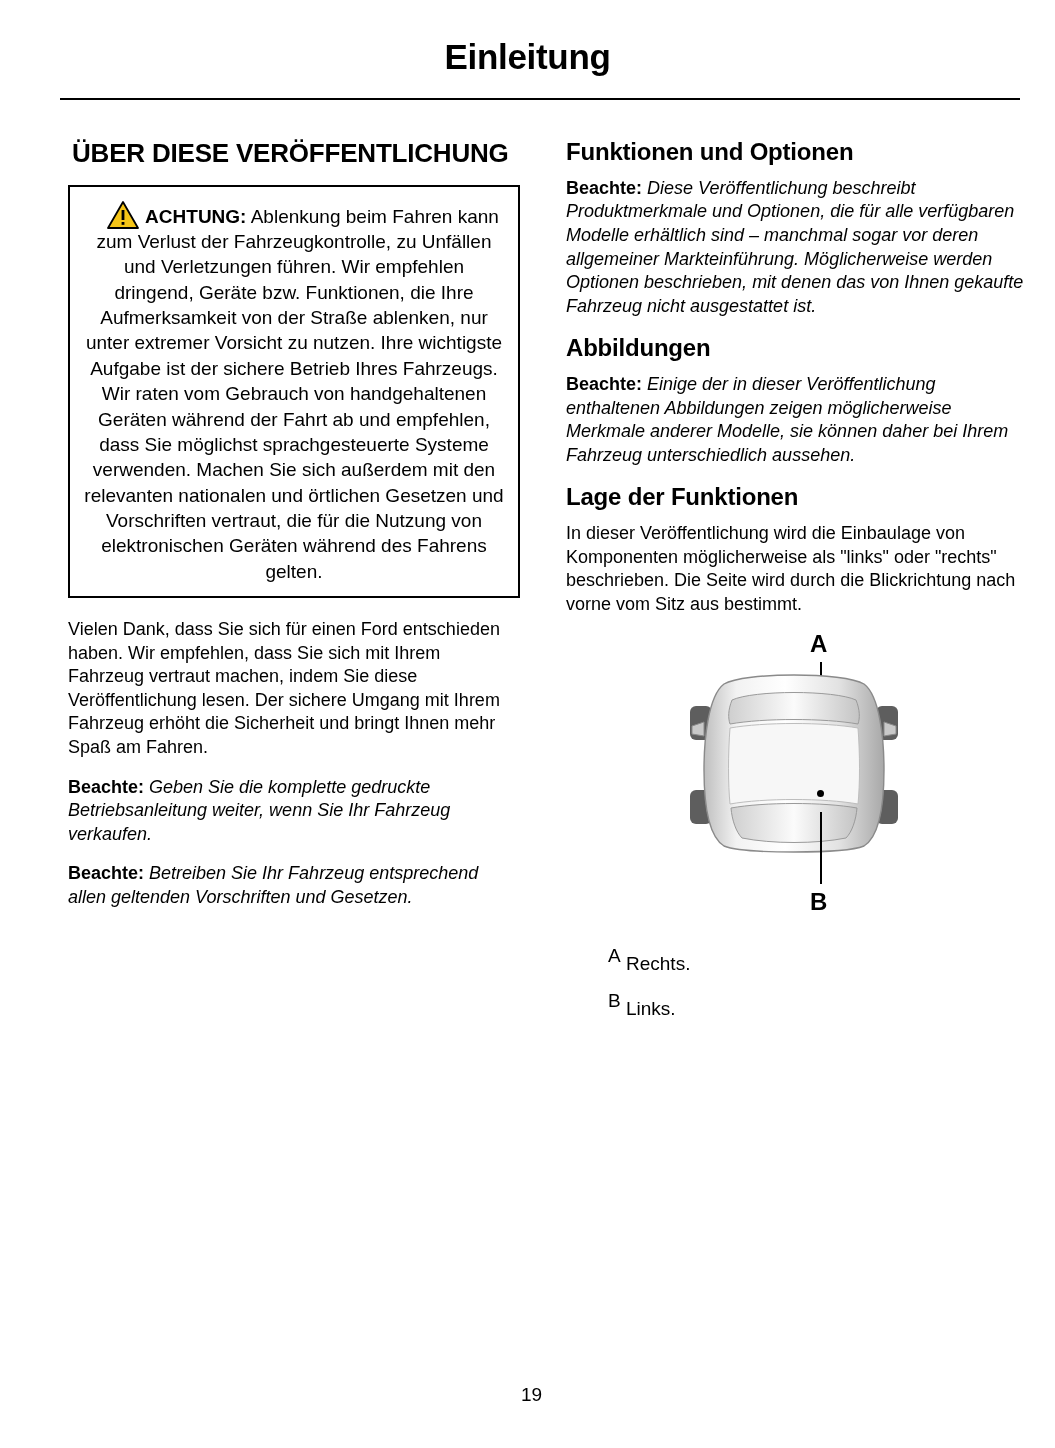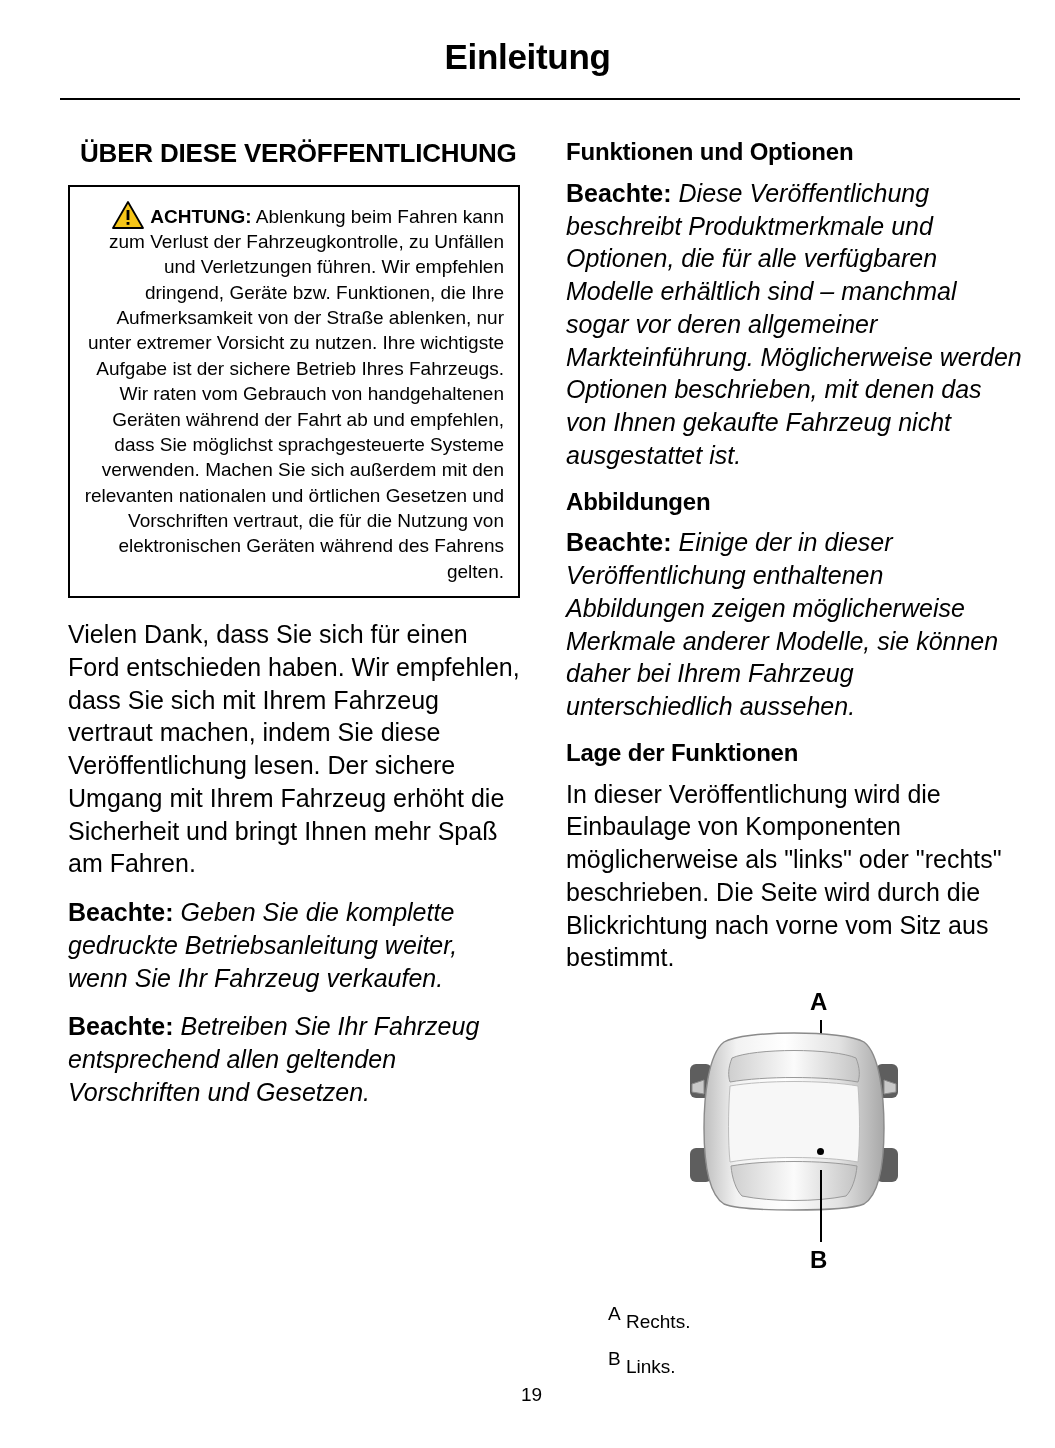--- a/index.html
+++ b/index.html
@@ -51,54 +51,54 @@
     width: 452px;
   }
   .col-right {
     left: 566px;
     width: 458px;
   }
   h2.section-title {
     font-size: 26px;
     font-weight: bold;
     line-height: 1.18;
-    margin: 0 0 16px 12px;
+    margin: 0 0 16px 4px;
     letter-spacing: -0.2px;
   }
   h3.sub-title {
     font-size: 24px;
     font-weight: bold;
     line-height: 1.2;
     margin: 0 0 10px 0;
     letter-spacing: -0.2px;
   }
   p {
     margin: 0 0 16px 0;
-    font-size: 25px;
+    font-size: 18px;
     line-height: 1.31;
   }
   p.tight { margin-bottom: 14px; }
   .note-label {
     font-weight: bold;
   }
   .ital {
     font-style: italic;
   }
   
   .warning-box {
     border: 2px solid #000;
     padding: 14px 14px 12px 14px;
     margin: 0 0 20px 0;
     box-sizing: border-box;
   }
   .warning-box p {
     margin: 0;
     font-size: 19px;
     line-height: 1.335;
-    text-align: right;
+    text-align: center;
   }
   .warn-icon {
     display: inline-block;
     vertical-align: -6px;
     margin: 0 6px 0 18px;
     width: 32px;
     height: 28px;
     position: relative;
   }
   .warn-icon svg { display: block; }

